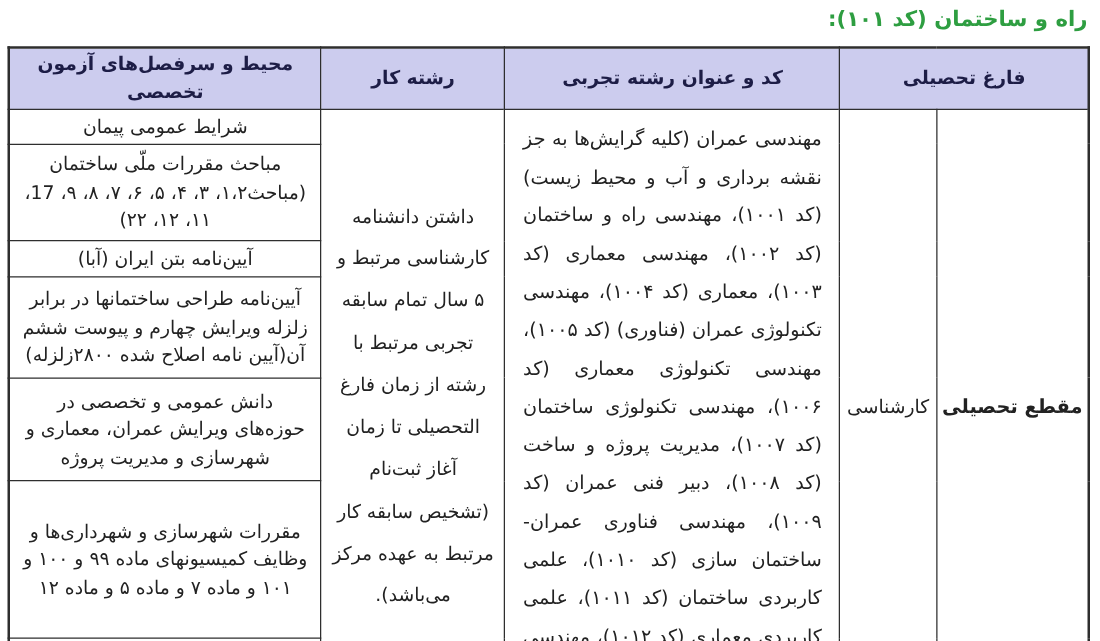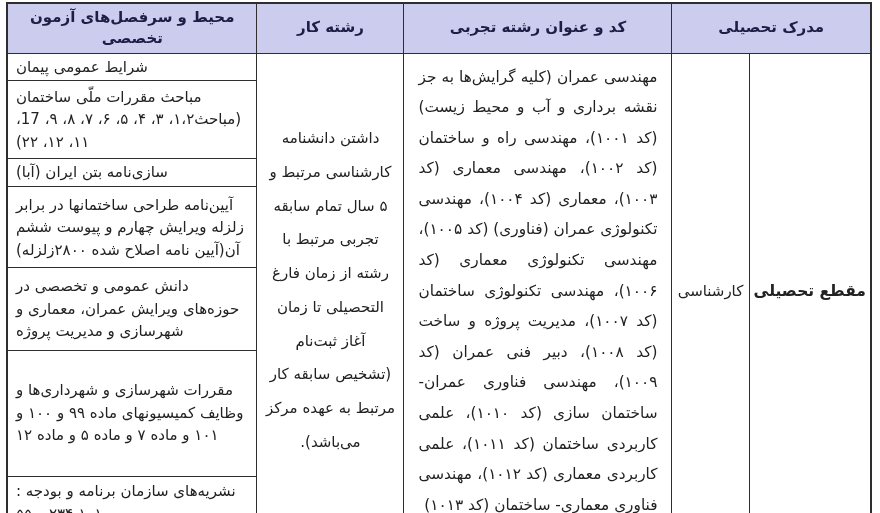--- a/index.html
+++ b/index.html
@@ -64,67 +64,68 @@
     line-height: 2.0;
     font-size: 15.3px;
     padding: 8px 14px;
   }
   td.exp {
     text-align: center;
     line-height: 2.25;
     padding: 4px 8px;
   }
   td.topic {
-    text-align: left;
+    text-align: center;
     line-height: 1.5;
     padding: 1px 8px;
   }
   tr.r1 { height: 24px; }
   tr.r2 { height: 50px; }
   tr.r3 { height: 26px; }
   tr.r4 { height: 74px; }
   tr.r5 { height: 75px; }
   tr.r6 { height: 115px; }
   tr.r7 { height: 47px; }
 </style>
 </head>
 <body>
 
 <div class="page">
 
+  <div class="doc-title">راه و ساختمان (کد ۱۰۱):</div>
 
   <table class="qual">
     <colgroup>
       <col style="width:122px">
       <col style="width:77px">
       <col style="width:268px">
       <col style="width:147px">
       <col style="width:250px">
     </colgroup>
     <thead>
       <tr>
-        <th colspan="2">مدرک تحصیلی</th>
+        <th colspan="2">فارغ تحصیلی</th>
         <th>کد و عنوان رشته تجربی</th>
         <th>رشته کار</th>
         <th>محیط و سرفصل‌های آزمون تخصصی</th>
       </tr>
     </thead>
     <tbody>
       <tr class="r1">
         <td class="degree-level" rowspan="7">مقطع تحصیلی</td>
         <td class="degree-value" rowspan="7">کارشناسی</td>
         <td class="field" rowspan="7">مهندسی عمران (کلیه گرایش‌ها به جز نقشه برداری و آب و محیط زیست) (کد ۱۰۰۱)، مهندسی راه و ساختمان (کد ۱۰۰۲)، مهندسی معماری (کد ۱۰۰۳)، معماری (کد ۱۰۰۴)، مهندسی تکنولوژی عمران (فناوری) (کد ۱۰۰۵)، مهندسی تکنولوژی معماری (کد ۱۰۰۶)، مهندسی تکنولوژی ساختمان (کد ۱۰۰۷)، مدیریت پروژه و ساخت (کد ۱۰۰۸)، دبیر فنی عمران (کد ۱۰۰۹)، مهندسی فناوری عمران- ساختمان سازی (کد ۱۰۱۰)، علمی کاربردی ساختمان (کد ۱۰۱۱)، علمی کاربردی معماری (کد ۱۰۱۲)، مهندسی فناوری معماری- ساختمان (کد ۱۰۱۳)</td>
         <td class="exp" rowspan="7">داشتن دانشنامه کارشناسی مرتبط و ۵ سال تمام سابقه تجربی مرتبط با رشته از زمان فارغ التحصیلی تا زمان آغاز ثبت‌نام (تشخیص سابقه کار مرتبط به عهده مرکز می‌باشد).</td>
         <td class="topic">شرایط عمومی پیمان</td>
       </tr>
       <tr class="r2">
         <td class="topic">مباحث مقررات ملّی ساختمان (مباحث۱،۲، ۳، ۴، ۵، ۶، ۷، ۸، ۹، 17، ۱۱، ۱۲، ۲۲)</td>
       </tr>
       <tr class="r3">
-        <td class="topic">سازی‌نامه بتن ایران (آبا)</td>
+        <td class="topic">آیین‌نامه بتن ایران (آبا)</td>
       </tr>
       <tr class="r4">
         <td class="topic">آیین‌نامه طراحی ساختمانها در برابر زلزله ویرایش چهارم و پیوست ششم آن(آیین نامه اصلاح شده ۲۸۰۰زلزله)</td>
       </tr>
       <tr class="r5">
         <td class="topic">دانش عمومی و تخصصی در حوزه‌های ویرایش عمران، معماری و شهرسازی و مدیریت پروژه</td>
       </tr>
       <tr class="r6">
         <td class="topic">مقررات شهرسازی و شهرداری‌ها و وظایف کمیسیونهای ماده ۹۹ و ۱۰۰ و ۱۰۱ و ماده ۷ و ماده ۵ و ماده ۱۲</td>
       </tr>

